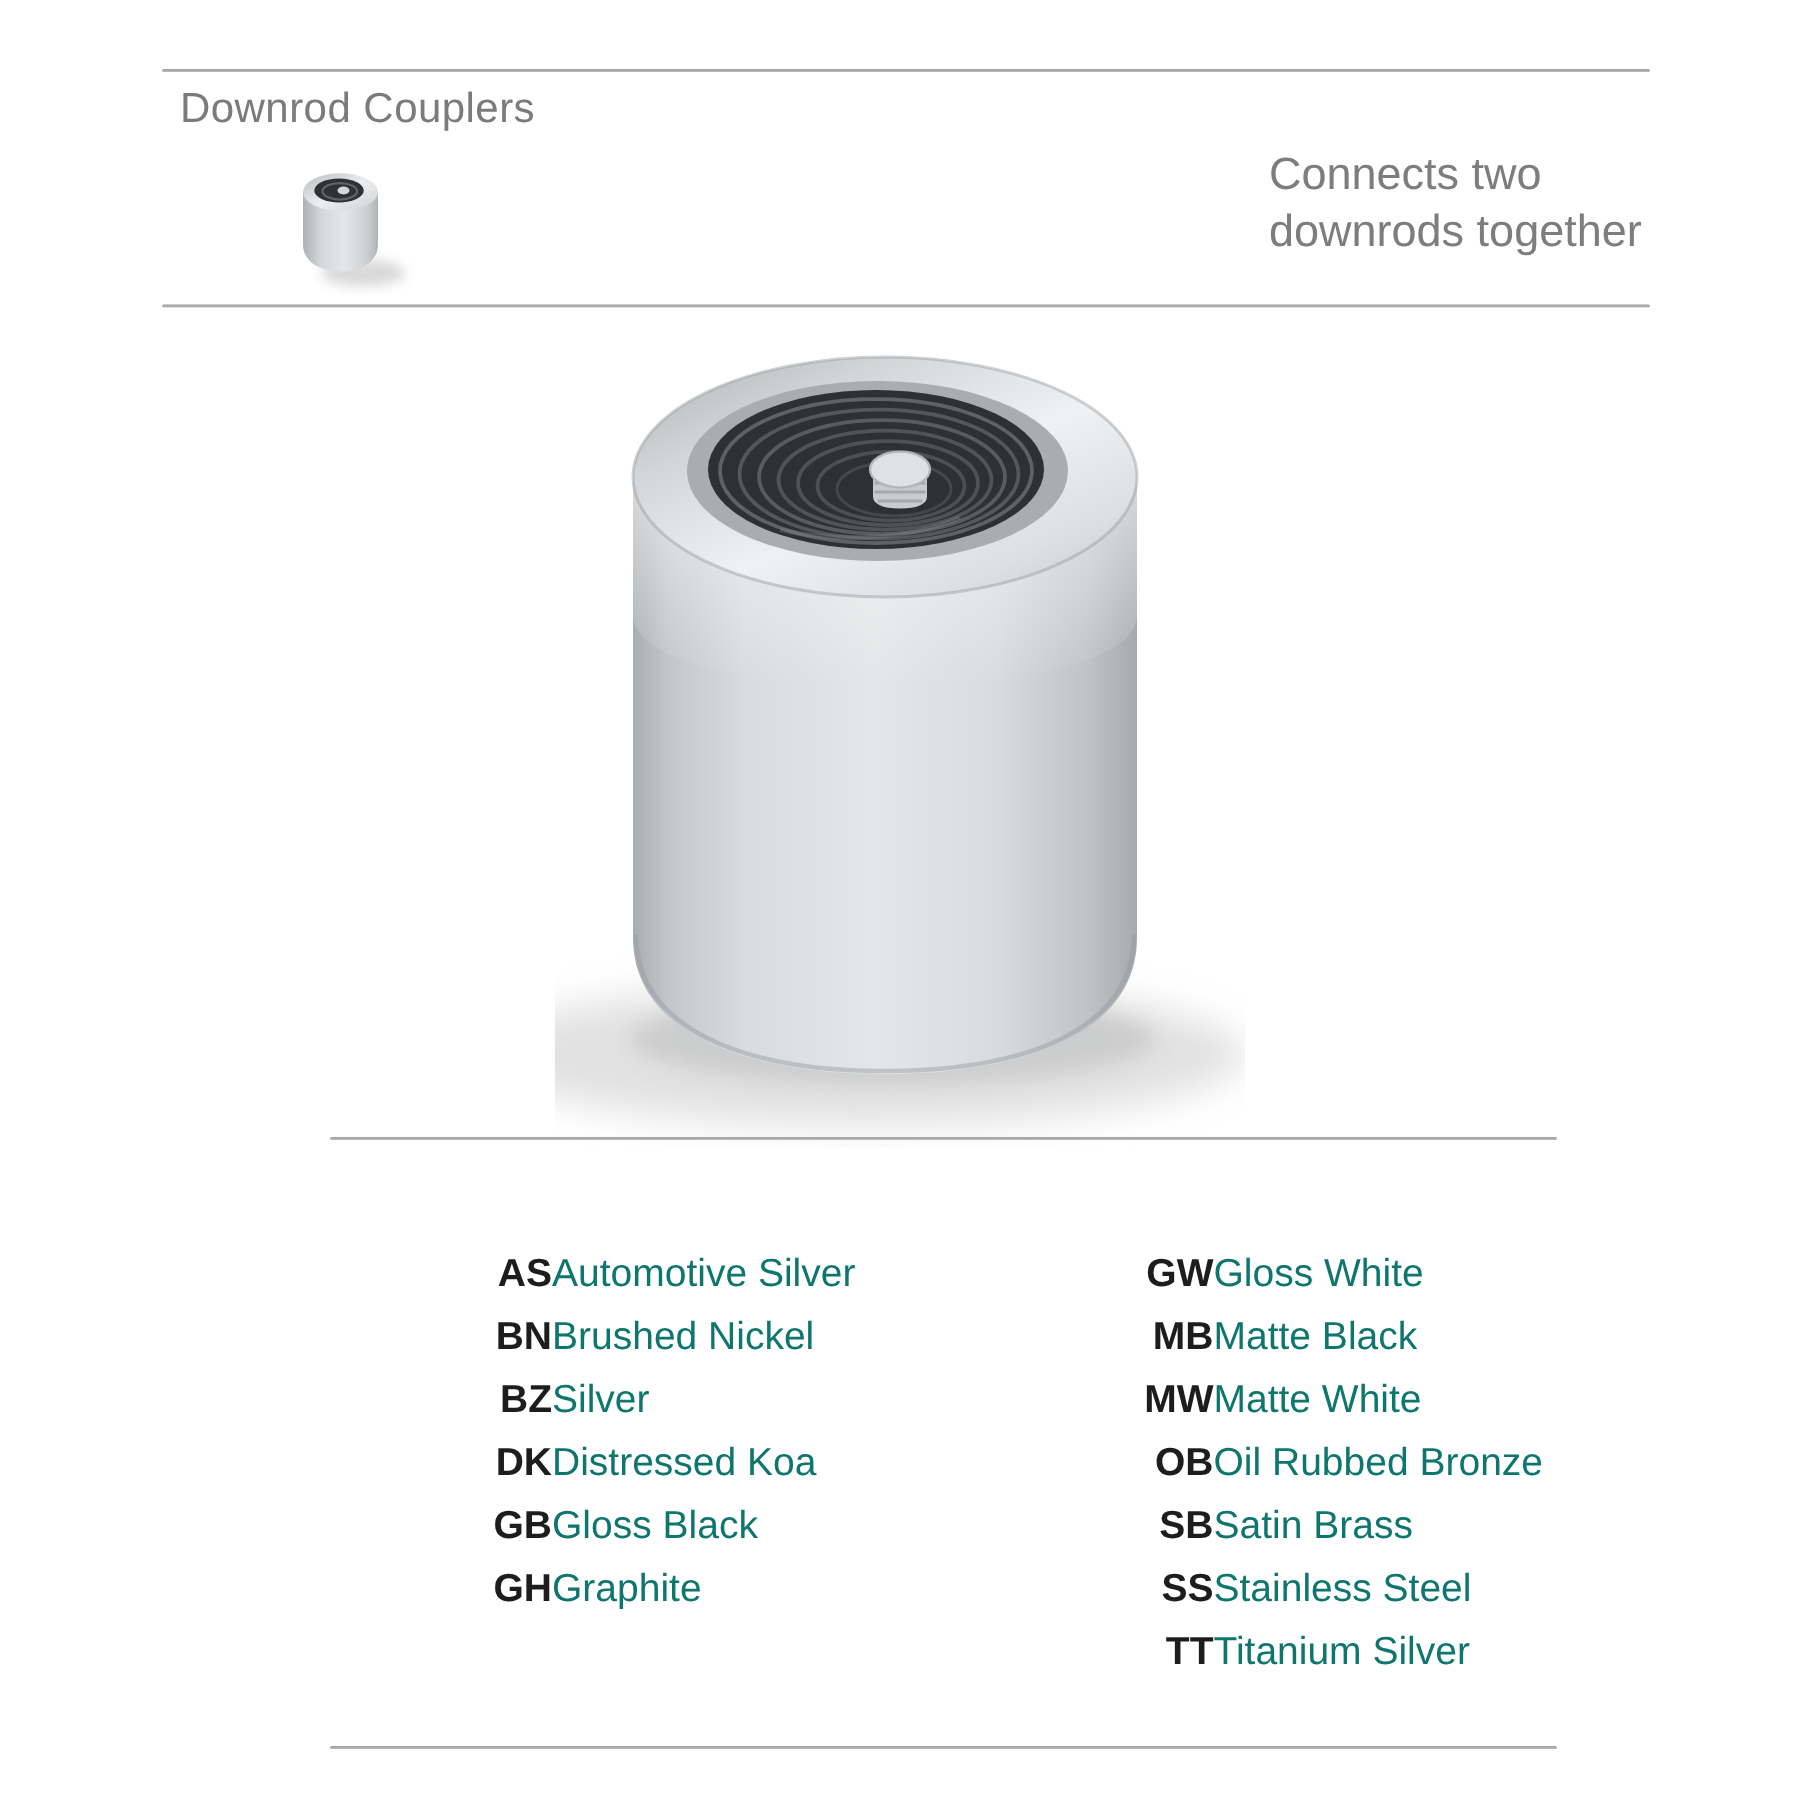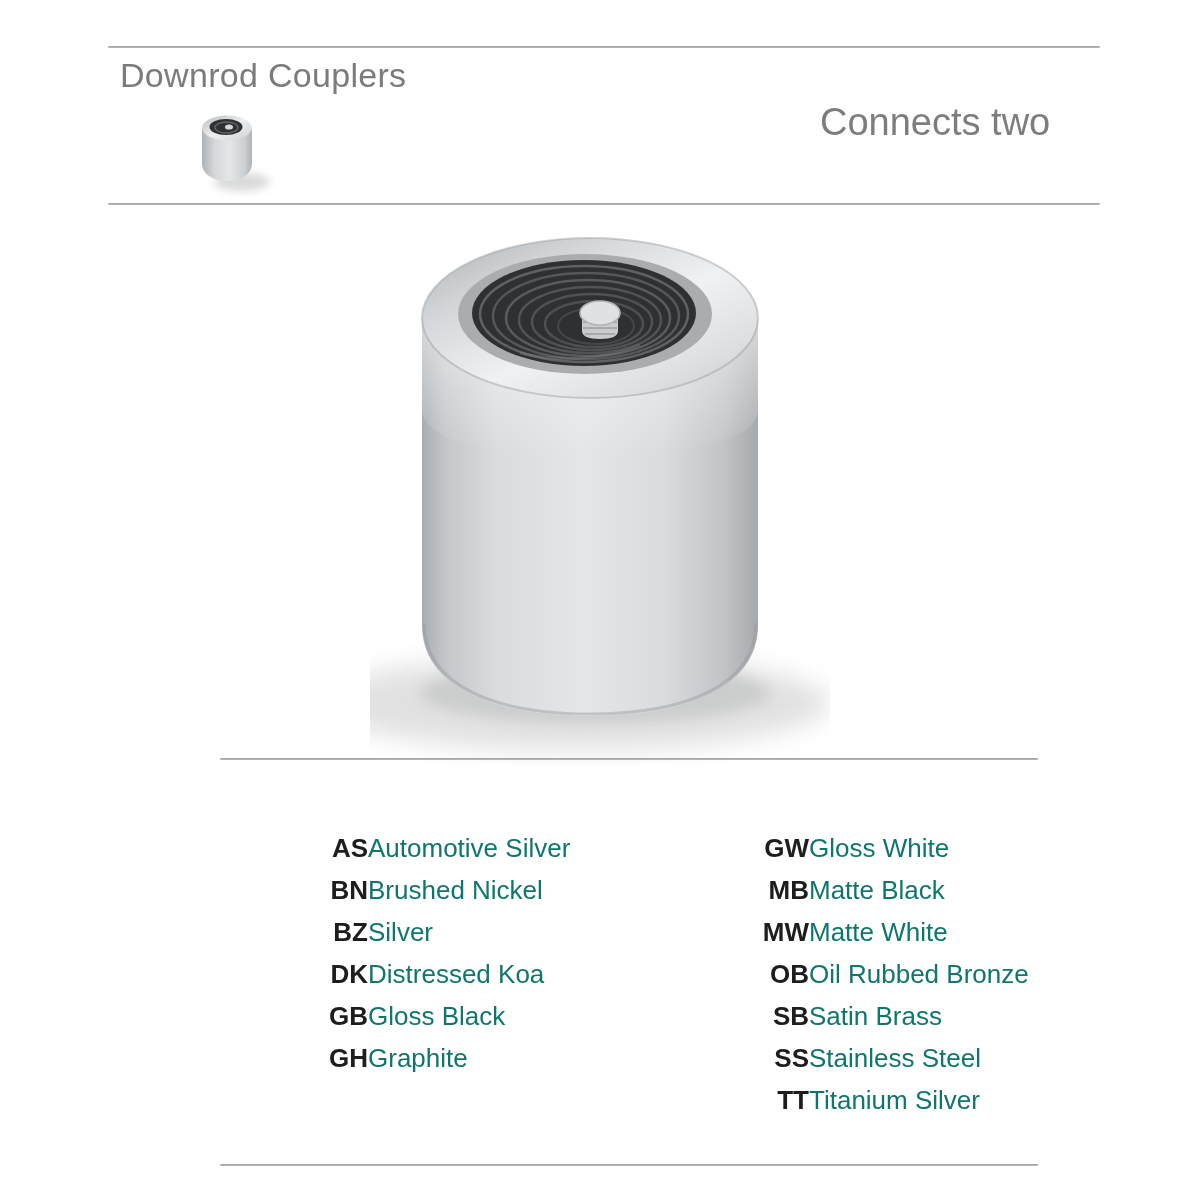--- a/index.html
+++ b/index.html
@@ -24,39 +24,39 @@
   .divider-header-top   { left: 108px; top: 46px;   width: 992px; }
   .divider-header-bottom{ left: 108px; top: 203px;  width: 992px; }
   .divider-finishes-top { left: 220px; top: 758px;  width: 818px; }
   .divider-finishes-bottom { left: 220px; top: 1164px; width: 818px; }
 
   .page-title {
     position: absolute;
     left: 120px;
     top: 56px;
     margin: 0;
-    font-size: 34px;
+    font-size: 28px;
     font-weight: 400;
     color: #7b7b7b;
     letter-spacing: 0.3px;
   }
   .thumb-wrap {
     position: absolute;
     left: 188px;
     top: 102px;
     width: 90px;
     height: 95px;
     cursor: pointer;
   }
   .product-description {
     position: absolute;
-    left: 820px;
+    left: 846px;
     top: 98px;
     width: 300px;
-    font-size: 38px;
+    font-size: 30px;
     line-height: 1.28;
     color: #7d7d7d;
   }
   .product-image-wrap {
     position: absolute;
     left: 370px;
     top: 225px;
     width: 460px;
     height: 540px;
   }
@@ -126,20 +126,21 @@
       <path d="M 14 26 L 14 61 C 14 73 26 79 39 79 C 52 79 64 73 64 61 L 64 26 Z" fill="url(#tBody)"></path>
       <ellipse cx="39" cy="26" rx="25" ry="12.5" fill="url(#tRim)"></ellipse>
       <ellipse cx="38" cy="25" rx="16.5" ry="8" fill="#2f3133"></ellipse>
       <ellipse cx="38.5" cy="25.5" rx="11.5" ry="5.5" fill="none" stroke="#606468" stroke-width="1.5"></ellipse>
       <ellipse cx="41" cy="25" rx="4" ry="2.6" fill="#d5d7d9"></ellipse>
     </svg>
   </div>
 
   <div class="product-description">
     <div>Connects two</div>
+    <div>downrods together</div>
   </div>
 
   <div class="divider divider-header-bottom"></div>
 
   <div class="product-image-wrap">
     <svg width="460" height="540" viewBox="0 0 460 540">
       <defs>
         <linearGradient id="mBody" x1="0" y1="0" x2="1" y2="0">
           <stop offset="0" stop-color="#a9adb0"></stop>
           <stop offset="0.07" stop-color="#c3c7ca"></stop>

